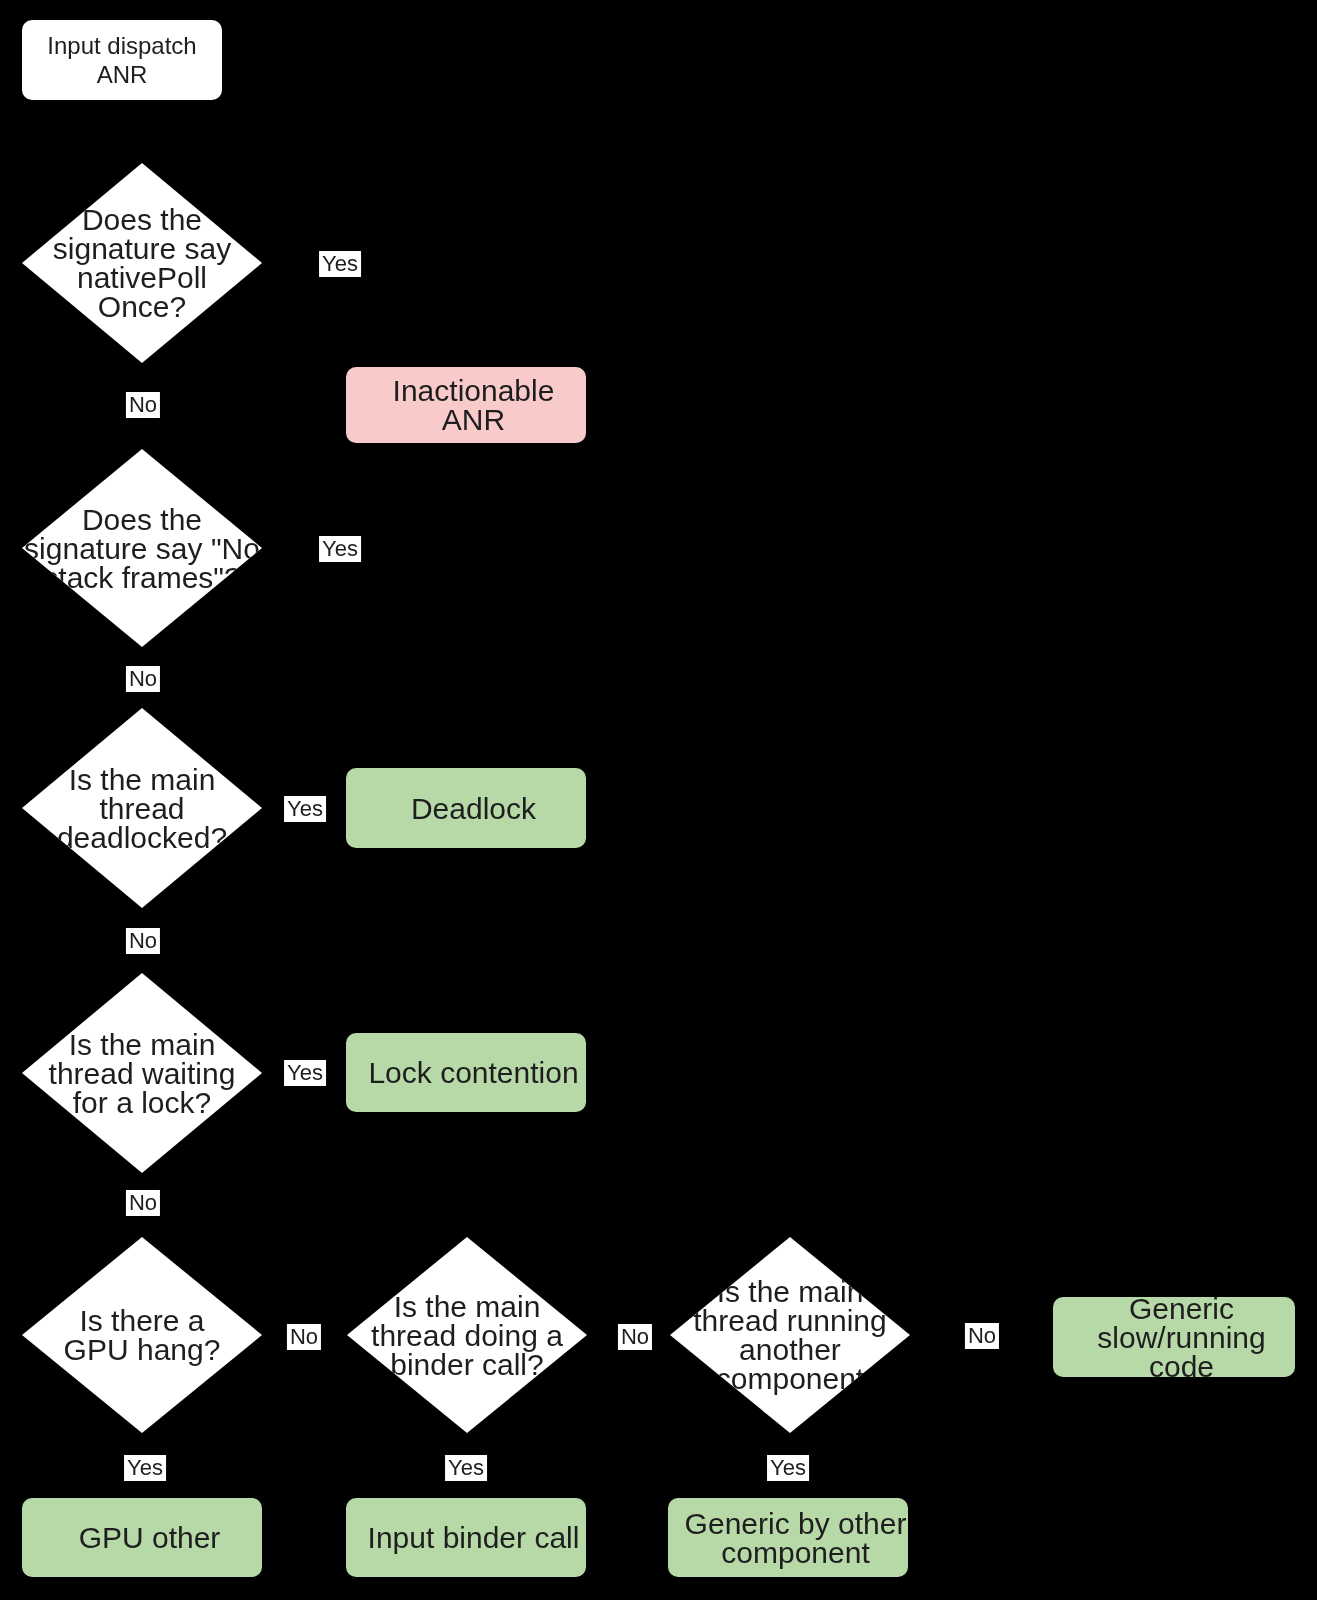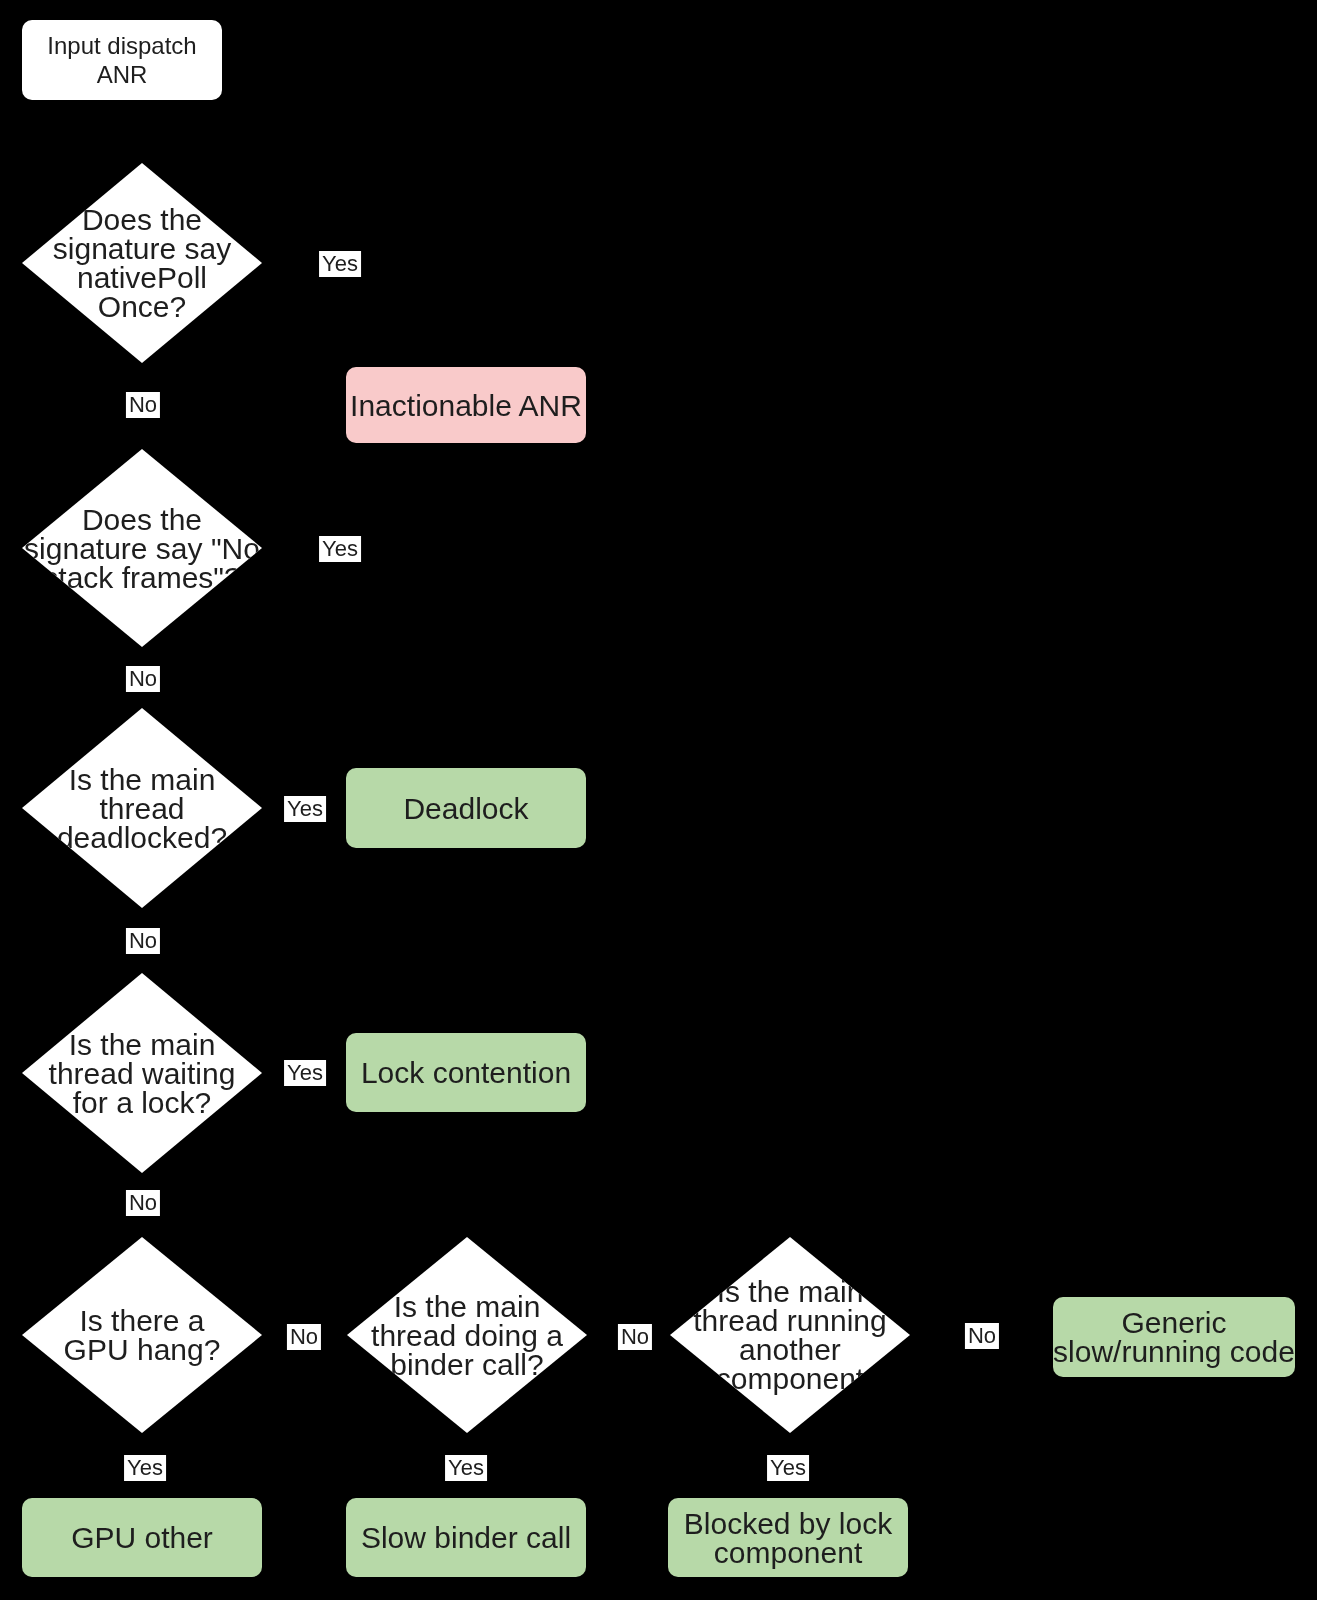--- a/index.html
+++ b/index.html
@@ -36,20 +36,21 @@
   }
   .start-box .node-text {
     font-size: 24px;
   }
   .diamond {
     background: var(--node-fill, #fff);
     clip-path: polygon(50% 0%, 100% 50%, 50% 100%, 0% 50%);
   }
   .outcome {
     border-radius: 10px;
+    padding-left: 15px;
   }
   .outcome.green { background: var(--green, #b7d9a8); }
   .outcome.red   { background: var(--red, #f9caca); }
   .edge-label {
     position: absolute;
     transform: translate(-50%, -50%);
     background: var(--label-bg, #fff);
     color: var(--text, #1e1e1e);
     font-size: 22px;
     line-height: 26px;
@@ -120,25 +121,25 @@
 
   <div class="node outcome green" style="left:346px;top:768px;width:240px;height:80px">
     <div class="node-text">Deadlock</div>
   </div>
 
   <div class="node outcome green" style="left:22px;top:1498px;width:240px;height:79px">
     <div class="node-text">GPU other</div>
   </div>
 
   <div class="node outcome green" style="left:346px;top:1498px;width:240px;height:79px">
-    <div class="node-text">Slow binder call</div>
+    <div class="node-text">Input binder call</div>
   </div>
 
   <div class="node outcome green" style="left:668px;top:1498px;width:240px;height:79px">
-    <div class="node-text">Blocked by lock
+    <div class="node-text">Generic by other
 component</div>
   </div>
 
   <div class="node outcome green" style="left:1053px;top:1297px;width:242px;height:80px">
     <div class="node-text">Generic
 slow/running code</div>
   </div>
 
   <span class="edge-label" style="left:340px;top:264px">Yes</span>
   <span class="edge-label" style="left:143px;top:405px">No</span>

